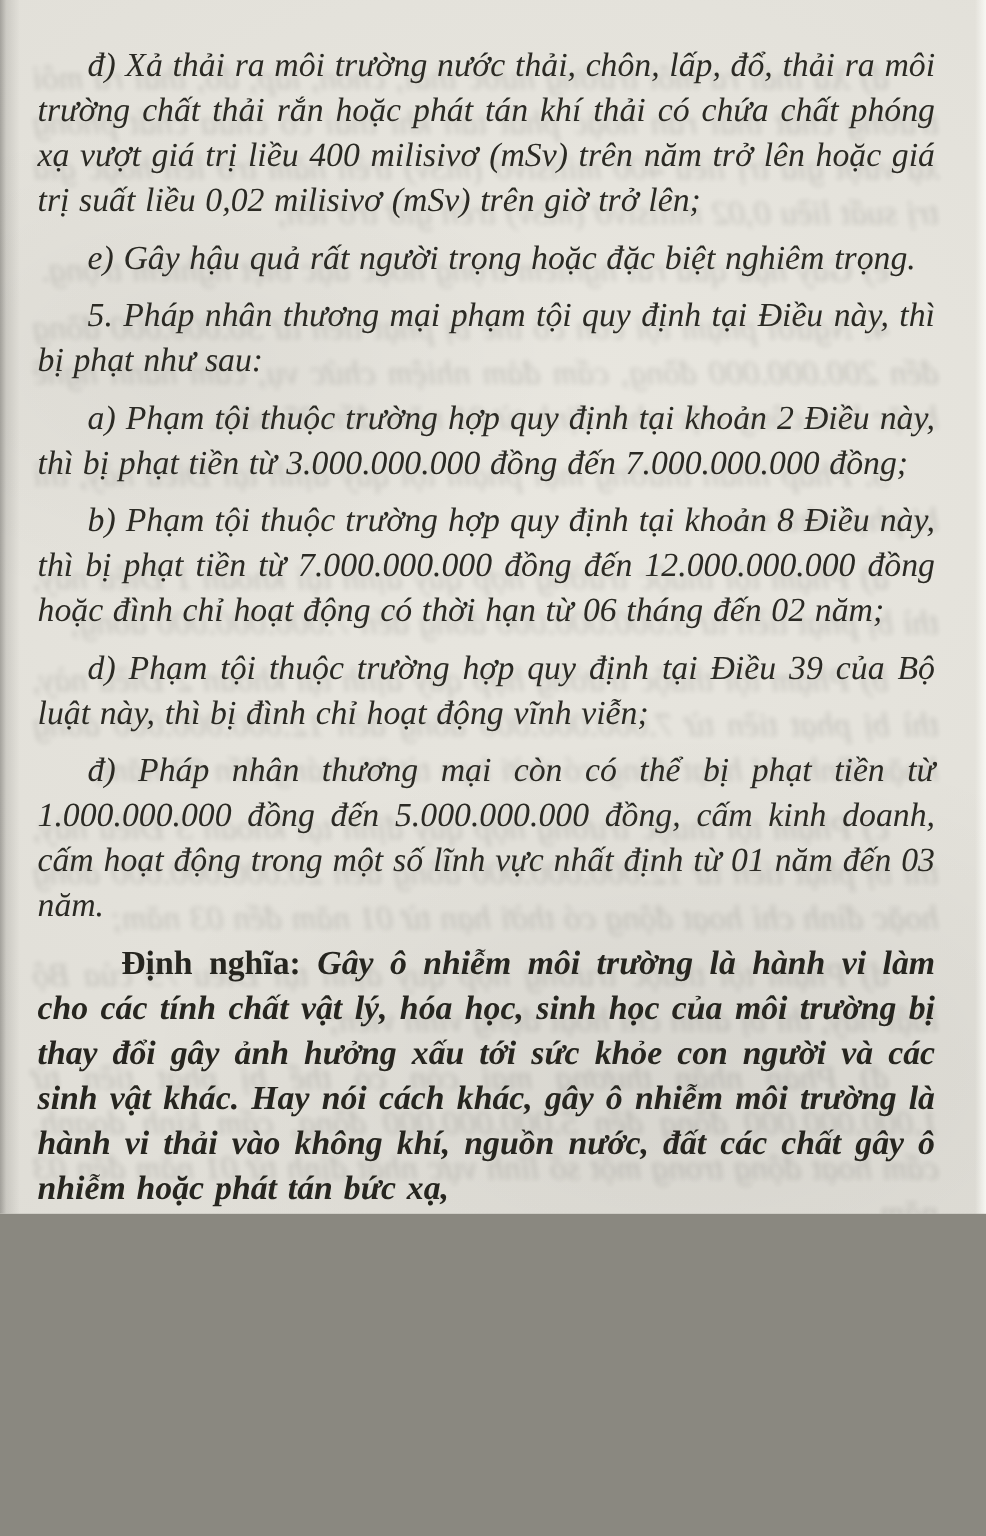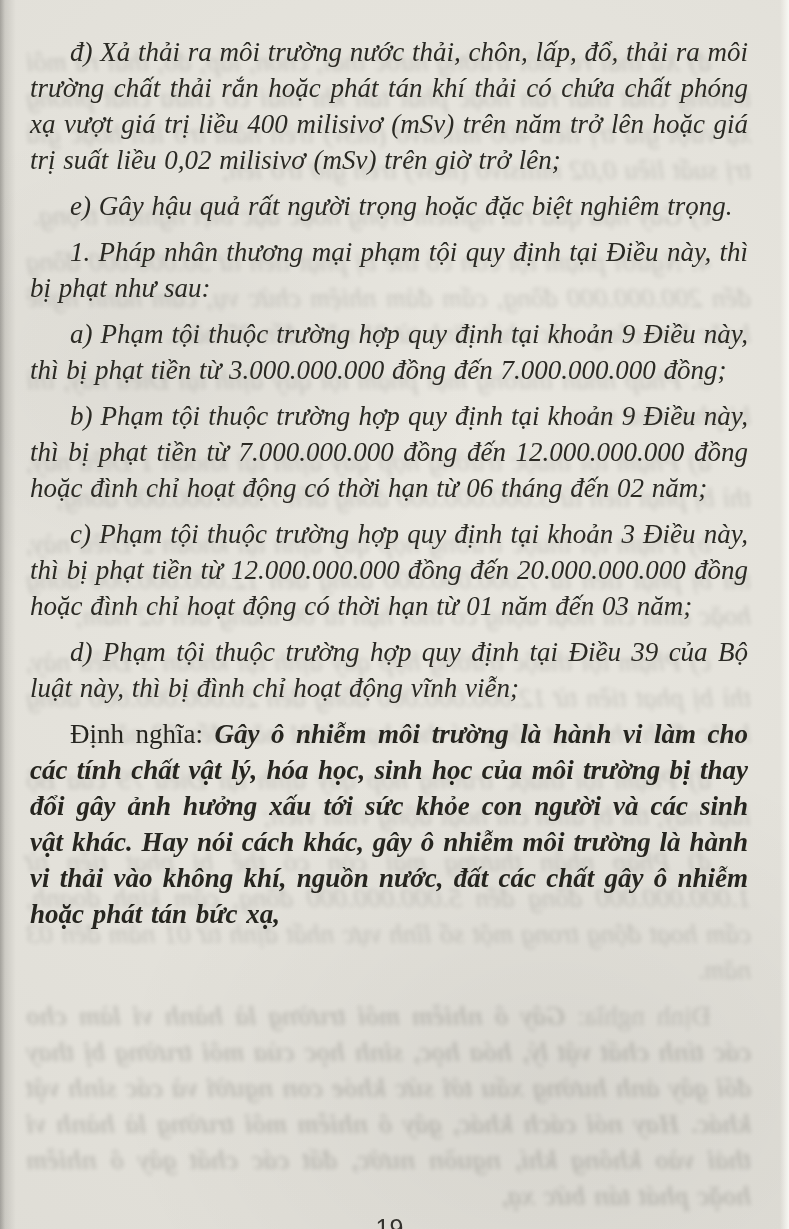--- a/index.html
+++ b/index.html
@@ -1,21 +1,21 @@
 <!DOCTYPE html>
 <html><head>
 <meta charset="utf-8">
 <style>
   html, body { margin: 0; padding: 0; }
   body { background: #8a8880; }
 
   .page {
     position: relative;
     width: 789px;
-    height: 1229px;
+    height: 971px;
     margin: 0 auto;
     overflow: hidden;
     background-color: #e3e1da;
     background-image:
       linear-gradient(90deg, rgba(70,68,64,0.40) 0px, rgba(70,68,64,0.14) 5px, rgba(70,68,64,0.0) 16px),
       linear-gradient(270deg, rgba(252,252,248,0.85) 0px, rgba(252,252,248,0.0) 9px),
       radial-gradient(80% 40% at 70% 88%, rgba(0,0,0,0.05), rgba(0,0,0,0) 70%),
       radial-gradient(60% 30% at 20% 30%, rgba(0,0,0,0.035), rgba(0,0,0,0) 70%),
       radial-gradient(140% 100% at 55% 38%, #e9e7e0 0%, #e2e0d9 55%, #dcdad3 100%);
     font-family: "Liberation Serif", "DejaVu Serif", serif;
@@ -47,21 +47,22 @@
     text-indent: 40px;
     word-spacing: 1px;
   }
   p.para.bold-italic {
     font-weight: bold;
     color: #26251f;
     word-spacing: 2px;
   }
   p.para .lead {
     font-style: normal;
-    font-weight: normal;
+    font-weight: bold;
+    margin-left: 27px;
   }
 
   .page-number {
     position: absolute;
     top: 1214px; left: 0; right: 10px;
     text-align: center;
     font-family: "Liberation Sans", "DejaVu Sans", sans-serif;
     font-size: 25px;
     color: #33322d;
   }
@@ -78,21 +79,21 @@
       <p class="para italic">a) Phạm tội thuộc trường hợp quy định tại khoản 1 Điều này, thì bị phạt tiền từ 3.000.000.000 đồng đến 7.000.000.000 đồng;</p>
       <p class="para italic">b) Phạm tội thuộc trường hợp quy định tại khoản 2 Điều này, thì bị phạt tiền từ 7.000.000.000 đồng đến 12.000.000.000 đồng hoặc đình chỉ hoạt động có thời hạn từ 06 tháng đến 02 năm;</p>
       <p class="para italic">c) Phạm tội thuộc trường hợp quy định tại khoản 3 Điều này, thì bị phạt tiền từ 12.000.000.000 đồng đến 20.000.000.000 đồng hoặc đình chỉ hoạt động có thời hạn từ 01 năm đến 03 năm;</p>
       <p class="para italic">d) Phạm tội thuộc trường hợp quy định tại Điều 79 của Bộ luật này, thì bị đình chỉ hoạt động vĩnh viễn;</p>
       <p class="para italic">đ) Pháp nhân thương mại còn có thể bị phạt tiền từ 1.000.000.000 đồng đến 5.000.000.000 đồng, cấm kinh doanh, cấm hoạt động trong một số lĩnh vực nhất định từ 01 năm đến 03 năm.</p>
       <p class="para bold-italic"><span class="lead">Định nghĩa:</span> Gây ô nhiễm môi trường là hành vi làm cho các tính chất vật lý, hóa học, sinh học của môi trường bị thay đổi gây ảnh hưởng xấu tới sức khỏe con người và các sinh vật khác. Hay nói cách khác, gây ô nhiễm môi trường là hành vi thải vào không khí, nguồn nước, đất các chất gây ô nhiễm hoặc phát tán bức xạ,</p>
     </div>
   <div class="text-layer">
       <p class="para italic">đ) Xả thải ra môi trường nước thải, chôn, lấp, đổ, thải ra môi trường chất thải rắn hoặc phát tán khí thải có chứa chất phóng xạ vượt giá trị liều 400 milisivơ (mSv) trên năm trở lên hoặc giá trị suất liều 0,02 milisivơ (mSv) trên giờ trở lên;</p>
       <p class="para italic">e) Gây hậu quả rất người trọng hoặc đặc biệt nghiêm trọng.</p>
-      <p class="para italic">1. Pháp nhân thương mại phạm tội quy định tại Điều này, thì bị phạt như sau:</p>
-      <p class="para italic">a) Phạm tội thuộc trường hợp quy định tại khoản 9 Điều này, thì bị phạt tiền từ 3.000.000.000 đồng đến 7.000.000.000 đồng;</p>
-      <p class="para italic">b) Phạm tội thuộc trường hợp quy định tại khoản 9 Điều này, thì bị phạt tiền từ 7.000.000.000 đồng đến 12.000.000.000 đồng hoặc đình chỉ hoạt động có thời hạn từ 06 tháng đến 02 năm;</p>
-      <p class="para italic">c) Phạm tội thuộc trường hợp quy định tại khoản 3 Điều này, thì bị phạt tiền từ 12.000.000.000 đồng đến 20.000.000.000 đồng hoặc đình chỉ hoạt động có thời hạn từ 01 năm đến 03 năm;</p>
+      <p class="para italic">5. Pháp nhân thương mại phạm tội quy định tại Điều này, thì bị phạt như sau:</p>
+      <p class="para italic">a) Phạm tội thuộc trường hợp quy định tại khoản 2 Điều này, thì bị phạt tiền từ 3.000.000.000 đồng đến 7.000.000.000 đồng;</p>
+      <p class="para italic">b) Phạm tội thuộc trường hợp quy định tại khoản 8 Điều này, thì bị phạt tiền từ 7.000.000.000 đồng đến 12.000.000.000 đồng hoặc đình chỉ hoạt động có thời hạn từ 06 tháng đến 02 năm;</p>
       <p class="para italic">d) Phạm tội thuộc trường hợp quy định tại Điều 39 của Bộ luật này, thì bị đình chỉ hoạt động vĩnh viễn;</p>
+      <p class="para italic">đ) Pháp nhân thương mại còn có thể bị phạt tiền từ 1.000.000.000 đồng đến 5.000.000.000 đồng, cấm kinh doanh, cấm hoạt động trong một số lĩnh vực nhất định từ 01 năm đến 03 năm.</p>
       <p class="para bold-italic"><span class="lead">Định nghĩa:</span> Gây ô nhiễm môi trường là hành vi làm cho các tính chất vật lý, hóa học, sinh học của môi trường bị thay đổi gây ảnh hưởng xấu tới sức khỏe con người và các sinh vật khác. Hay nói cách khác, gây ô nhiễm môi trường là hành vi thải vào không khí, nguồn nước, đất các chất gây ô nhiễm hoặc phát tán bức xạ,</p>
     </div>
   <div class="page-number">19</div>
 </div>
 
 </body></html>

